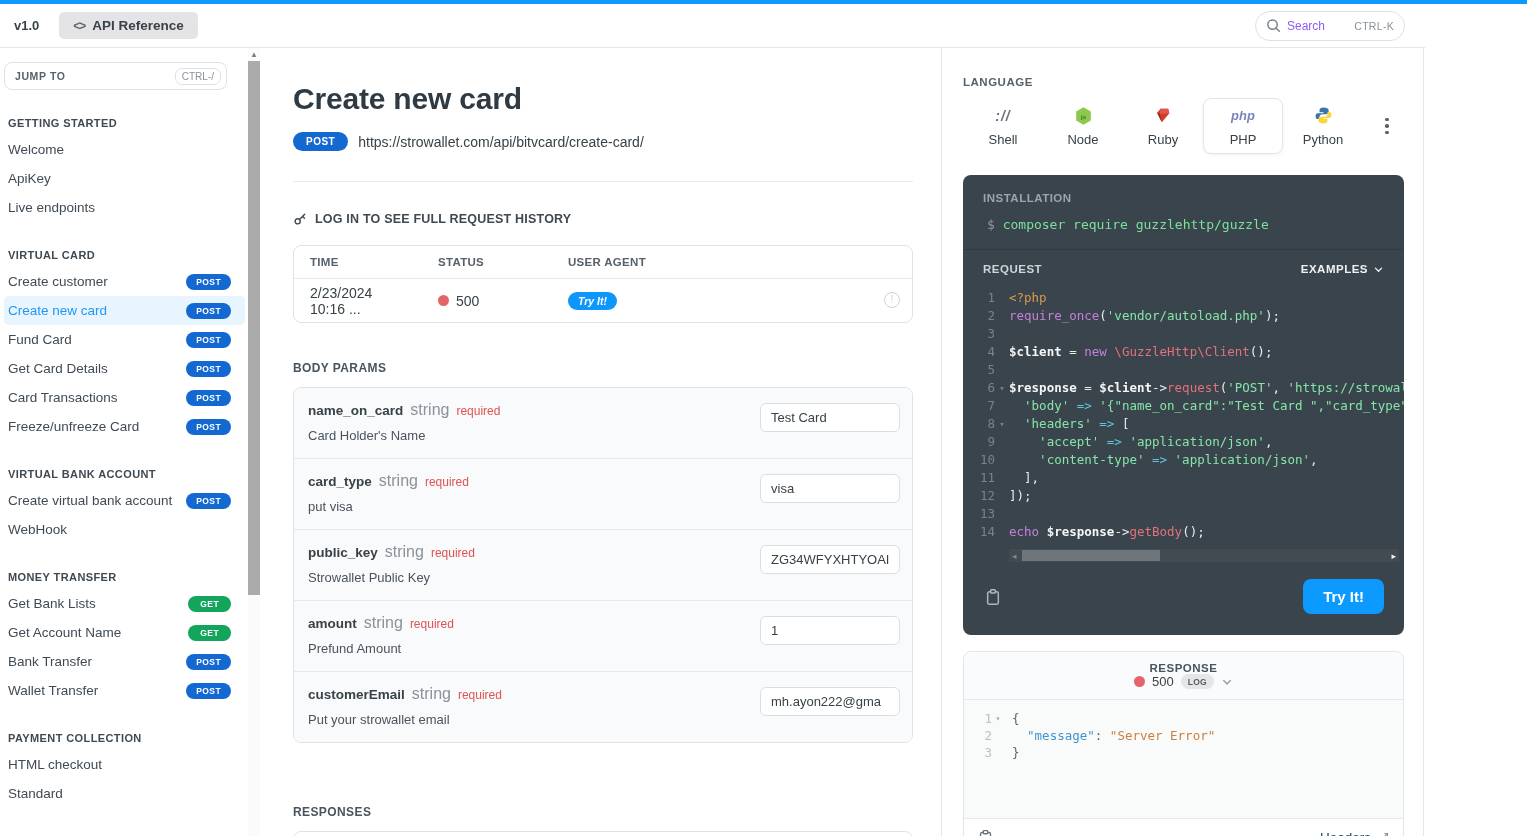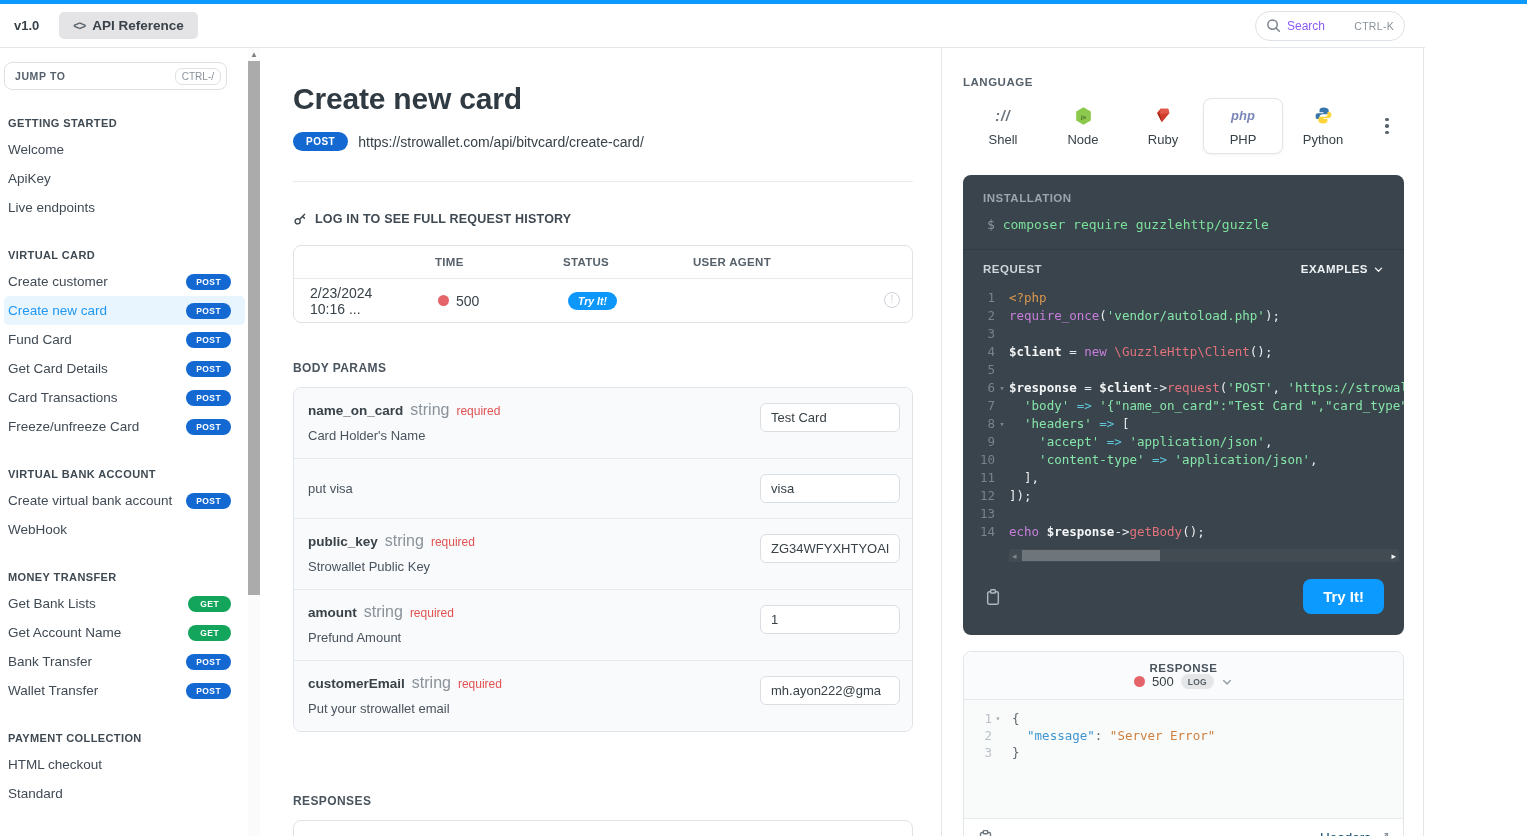--- a/index.html
+++ b/index.html
@@ -35,21 +35,21 @@
   .sscroll .thumb { position:absolute; top:13px; left:0; width:12px; height:534px; background:#ababab; }
   
   .main { width:678px; padding:0 0 0 30px; overflow:hidden; }
   .page-title { font-size:30px; font-weight:bold; color:#2f3a42; margin-top:34px; letter-spacing:-.2px; }
   .endpoint { display:flex; align-items:center; gap:10px; margin-top:16px; }
   .method-pill { background:#1368d1; color:#fff; font-size:10px; font-weight:bold; letter-spacing:.5px; border-radius:11px; padding:4px 13px; }
   .endpoint .url { font-size:14px; color:#384248; }
   .mdivider { width:620px; border-top:1px solid #e8eaed; margin-top:30px; }
   .login-row { display:flex; align-items:center; gap:8px; margin-top:30px; font-size:12.5px; font-weight:bold; color:#3f4952; letter-spacing:.2px; }
   .htable { width:620px; border:1px solid #dfe3e8; border-radius:8px; margin-top:19px; overflow:hidden; }
-  .htable .thead { display:flex; border-bottom:1px solid #e7eaed;justify-content:center; }
+  .htable .thead { display:flex; border-bottom:1px solid #e7eaed; }
   .htable .th { font-size:11.5px; font-weight:bold; color:#56616b; letter-spacing:.3px; padding:10px 16px; }
   .htable .th:nth-child(1), .htable .trow .c1 { width:128px; }
   .htable .th:nth-child(2), .htable .trow .c2 { width:130px; }
   .htable .trow { display:flex; align-items:center; height:43px; position:relative; cursor:pointer; }
   .htable .cell { padding:0 16px; font-size:14px; color:#384248; display:flex; align-items:center; gap:7px; }
   .dot { display:inline-block; width:11px; height:11px; border-radius:50%; }
   .dot.red { background:#e4646a; }
   .tryit-pill { background:#0d97fb; color:#fff; font-size:10.5px; font-weight:bold; font-style:italic; border-radius:10px; padding:3px 10px; }
   .info-ic { position:absolute; right:12px; top:13px; width:16px; height:16px; border:1.5px solid #ccd2d8; border-radius:50%; color:#ccd2d8; font-size:10px; text-align:center; line-height:14px; }
   .sec-label { font-size:12px; font-weight:bold; color:#4a545e; letter-spacing:.4px; margin-top:38px; }
@@ -267,20 +267,21 @@
       <div class="params-card" id="params-card">
           <div class="param-row">
             <div class="param-left">
               <div><span class="pname">name_on_card</span><span class="ptype">string</span><span class="preq">required</span></div>
               <div class="pdesc">Card Holder's Name</div>
             </div>
             <input class="pinput" value="Test Card" style="">
           </div>
           <div class="param-row">
             <div class="param-left">
+              <div><span class="pname">card_type</span><span class="ptype">string</span><span class="preq">required</span></div>
               <div class="pdesc">put visa</div>
             </div>
             <input class="pinput" value="visa" style="">
           </div>
           <div class="param-row">
             <div class="param-left">
               <div><span class="pname">public_key</span><span class="ptype">string</span><span class="preq">required</span></div>
               <div class="pdesc">Strowallet Public Key</div>
             </div>
             <input class="pinput" value="ZG34WFYXHTYOAI" style="">

